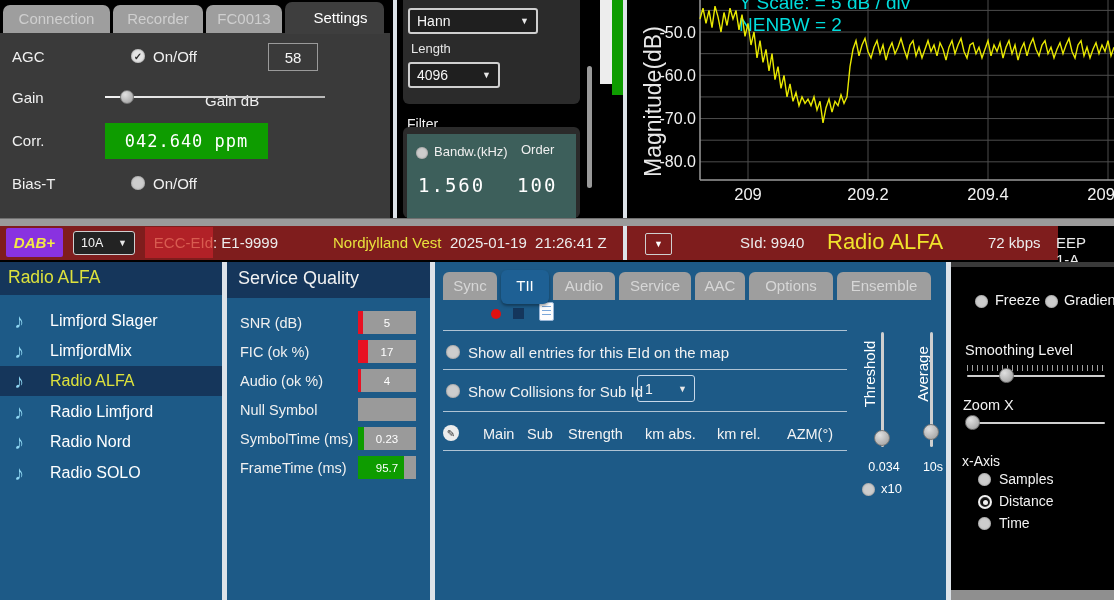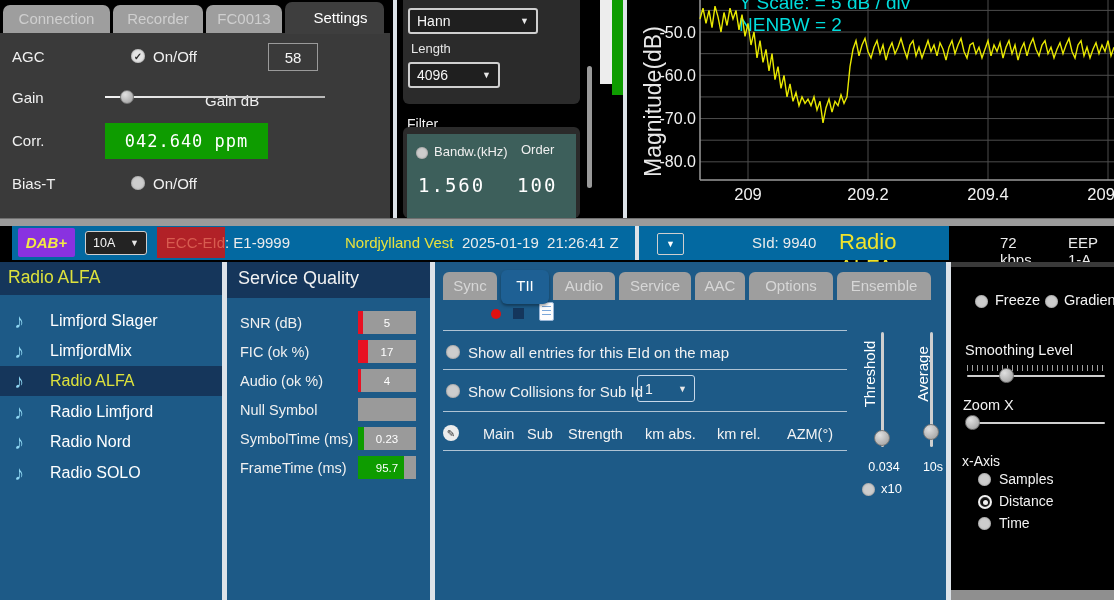--- a/index.html
+++ b/index.html
@@ -129,21 +129,21 @@
       <text x="361" y="200" font-size="16.5" fill="#f2f2f2" text-anchor="middle" font-family="'Liberation Sans',sans-serif">209.4</text>
       <text x="480.99999999998863" y="200" font-size="16.5" fill="#f2f2f2" text-anchor="middle" font-family="'Liberation Sans',sans-serif">209.6</text>
       <text x="0" y="0" font-size="23" fill="#e8e8e8" text-anchor="start" font-family="'Liberation Sans',sans-serif" transform="translate(34,177) rotate(-90)">Magnitude(dB)</text>
       <text x="112" y="9" font-size="19" fill="#00dcdc" text-anchor="start" font-family="'Liberation Sans',sans-serif">Y Scale: = 5 dB / div</text>
       <text x="112" y="31" font-size="19" fill="#00dcdc" text-anchor="start" font-family="'Liberation Sans',sans-serif">NENBW = 2</text>
       <polyline points="73.0,19.0 76.0,8.2 79.0,23.4 82.0,10.4 85.0,27.7 88.0,6.1 91.0,16.9 94.0,32.0 97.0,12.5 100.0,25.5 103.0,8.2 106.0,19.0 109.0,10.4 112.0,29.9 115.0,14.7 118.0,36.3 121.0,23.4 124.0,45.0 127.0,32.0 130.0,58.0 133.0,40.7 136.0,62.3 139.0,49.3 142.0,71.0 145.0,53.7 148.0,79.6 151.0,66.6 154.0,88.3 157.0,75.3 160.0,96.9 163.0,83.9 166.0,101.3 169.0,92.6 172.0,105.6 175.0,96.9 178.0,103.4 181.0,99.1 184.0,105.6 187.0,96.9 190.0,109.9 193.0,101.3 196.0,122.9 199.0,107.7 202.0,99.1 205.0,112.1 208.0,101.3 211.0,105.6 214.0,94.8 217.0,103.4 220.0,96.9 223.0,66.6 226.0,49.3 229.0,40.7 232.0,55.8 235.0,45.0 238.0,38.5 241.0,51.5 244.0,58.0 247.0,47.2 250.0,40.7 253.0,53.7 256.0,45.0 259.0,60.1 262.0,49.3 265.0,42.8 268.0,53.7 271.0,47.2 274.0,38.5 277.0,49.3 280.0,58.0 283.0,45.0 286.0,40.7 289.0,55.8 292.0,47.2 295.0,58.0 298.0,49.3 301.0,40.7 304.0,51.5 307.0,45.0 310.0,55.8 313.0,42.8 316.0,49.3 319.0,60.1 322.0,47.2 325.0,40.7 328.0,53.7 331.0,45.0 334.0,38.5 337.0,51.5 340.0,58.0 343.0,45.0 346.0,42.8 349.0,53.7 352.0,47.2 355.0,58.0 358.0,49.3 361.0,40.7 364.0,55.8 367.0,45.0 370.0,51.5 373.0,42.8 376.0,58.0 379.0,47.2 382.0,40.7 385.0,53.7 388.0,45.0 391.0,60.1 394.0,49.3 397.0,42.8 400.0,55.8 403.0,45.0 406.0,38.5 409.0,49.3 412.0,55.8 415.0,45.0 418.0,40.7 421.0,53.7 424.0,47.2 427.0,58.0 430.0,49.3 433.0,42.8 436.0,53.7 439.0,45.0 442.0,38.5 445.0,51.5 448.0,58.0 451.0,45.0 454.0,40.7 457.0,55.8 460.0,47.2 463.0,58.0 466.0,49.3 469.0,42.8 472.0,53.7 475.0,45.0 478.0,51.5 481.0,40.7 484.0,55.8 487.0,47.2" fill="none" stroke="#e8e800" stroke-width="1.4"></polyline>
     </svg>
 
   <div class="abs" style="left:0;top:218px;width:1114px;height:8px;background:#9b9b9b;border-top:1px solid #6f6f6f;box-sizing:border-box;"></div>
 
-  <div class="abs" style="left:12px;top:226px;width:937px;height:34px;background:#0369a1;">
+  <div class="abs" style="left:0;top:226px;width:1058px;height:34px;background:#7f1d1d;">
     <div class="abs" style="left:6px;top:2px;width:57px;height:29px;background:#8932e0;border-radius:2px;display:flex;align-items:center;justify-content:center;color:#f3ea43;font-size:15px;font-style:italic;font-weight:bold;">DAB+</div>
     <div class="abs combo" style="left:73px;top:5px;width:62px;height:24px;font-size:12.5px;border-width:1px;background:#232323;">
       <span>10A</span>
         <span class="arrow">▼</span>
     </div>
     <div class="abs" style="left:145px;top:1px;width:68px;height:31px;background:#b12127;display:flex;align-items:center;justify-content:flex-end;color:#d85c50;font-size:15px;">ECC-EId</div>
     <div class="abs" style="left:213px;top:8px;color:#ececec;font-size:15px;">: E1-9999</div>
     <div class="abs" style="left:333px;top:8px;color:#e9e23c;font-size:15px;">Nordjylland Vest</div>
     <div class="abs" style="left:450px;top:8px;color:#ececec;font-size:15px;white-space:pre;">2025-01-19  21:26:41 Z</div>
     <div class="abs splitV" style="left:623px;top:0;width:4px;height:34px;"></div>

